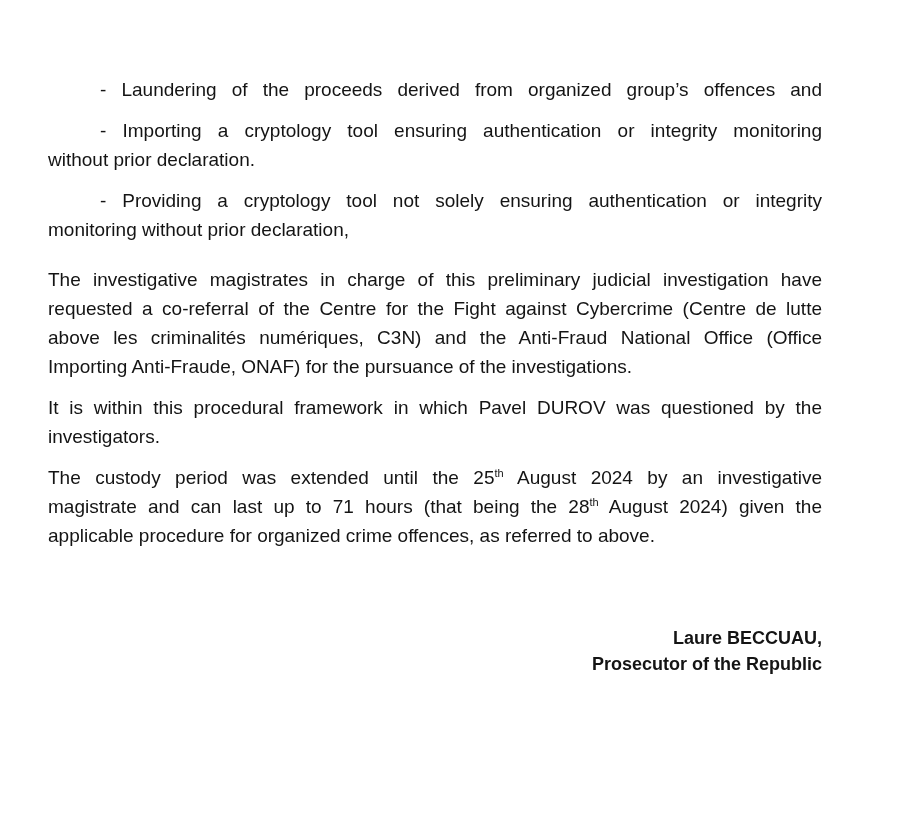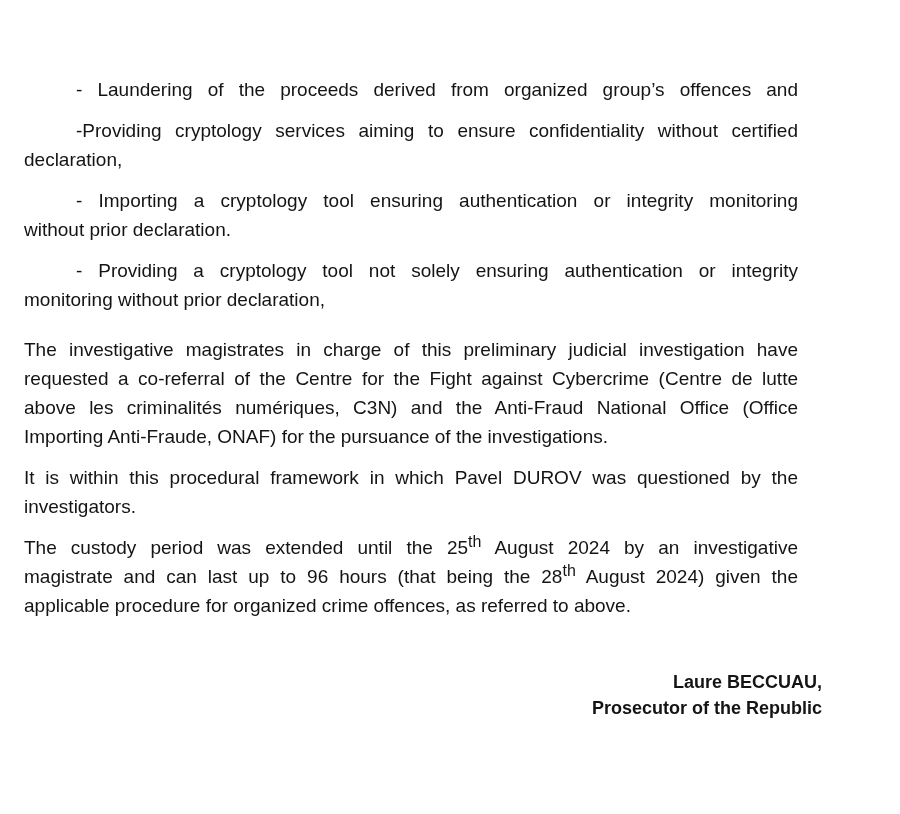--- a/index.html
+++ b/index.html
@@ -9,21 +9,21 @@
   }
   .page {
     position: relative;
     width: 900px;
     height: 814px;
     background: #ffffff;
     overflow: hidden;
     font-family: "Liberation Sans", "DejaVu Sans", sans-serif;
     color: #141414;
     box-sizing: border-box;
-    padding: 75px 78px 0 24px;
+    padding: 75px 78px 0 48px;
   }
   .doc-body {
     width: 774px;
   }
   .para {
     margin: 0 0 12px 0;
     font-size: 19px;
     line-height: 29px;
   }
   .para.big-gap {
@@ -37,43 +37,39 @@
   .line.last {
     text-align-last: left;
     -moz-text-align-last: left;
   }
   .line.indent {
     padding-left: 52px;
   }
   .italic {
   }
   sup {
-    font-size: 16px;
+    font-size: 11px;
     line-height: 0;
     vertical-align: 7px;
   }
   .signature {
-    margin-top: 49px;
+    margin-top: 75px;
     text-align: right;
     font-size: 18px;
     line-height: 26px;
     font-weight: 700;
   }
 </style>
 </head>
 <body>
 
 <div class="page">
   <div class="doc-body">
       <div class="para">
         <div class="line indent"><span>- Laundering of the proceeds derived from organized group’s offences and</span></div>
-      </div>
-      <div class="para">
-        <div class="line indent"><span>-Providing cryptology services aiming to ensure confidentiality without certified</span></div>
-        <div class="line last"><span>declaration,</span></div>
       </div>
       <div class="para">
         <div class="line indent"><span>- Importing a cryptology tool ensuring authentication or integrity monitoring</span></div>
         <div class="line last"><span>without prior declaration.</span></div>
       </div>
       <div class="para">
         <div class="line indent"><span>- Providing a cryptology tool not solely ensuring authentication or integrity</span></div>
         <div class="line last"><span>monitoring without prior declaration,</span></div>
       </div>
       <div class="para big-gap">
@@ -81,21 +77,21 @@
         <div class="line"><span>requested a co-referral of the Centre for the Fight against Cybercrime (</span><span class="italic">Centre de lutte</span></div>
         <div class="line"><span class="italic">above les criminalités numériques</span><span>, C3N) and the Anti-Fraud National Office (</span><span class="italic">Office</span></div>
         <div class="line last"><span class="italic">Importing Anti-Fraude</span><span>, ONAF) for the pursuance of the investigations.</span></div>
       </div>
       <div class="para">
         <div class="line"><span>It is within this procedural framework in which Pavel DUROV was questioned by the</span></div>
         <div class="line last"><span>investigators.</span></div>
       </div>
       <div class="para">
         <div class="line"><span>The custody period was extended until the 25</span><sup>th</sup><span> August 2024 by an investigative</span></div>
-        <div class="line"><span>magistrate and can last up to 96 hours (that being the 28</span><sup>th</sup><span> August 2024) given the</span></div>
+        <div class="line"><span>magistrate and can last up to 71 hours (that being the 28</span><sup>th</sup><span> August 2024) given the</span></div>
         <div class="line last"><span>applicable procedure for organized crime offences, as referred to above.</span></div>
       </div>
     </div>
   <div class="signature">
     <div>Laure BECCUAU,</div>
     <div>Prosecutor of the Republic</div>
   </div>
 </div>
 
 </body></html>

